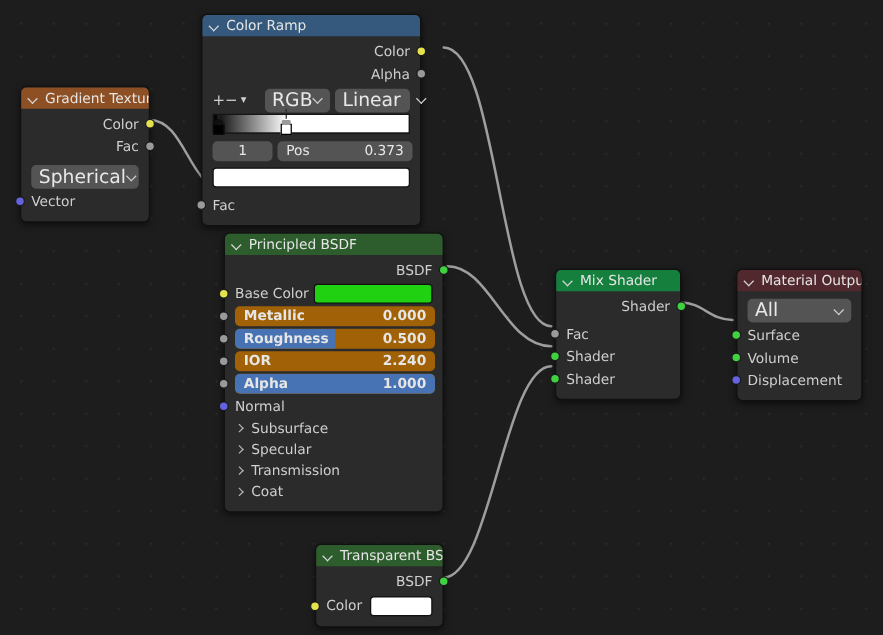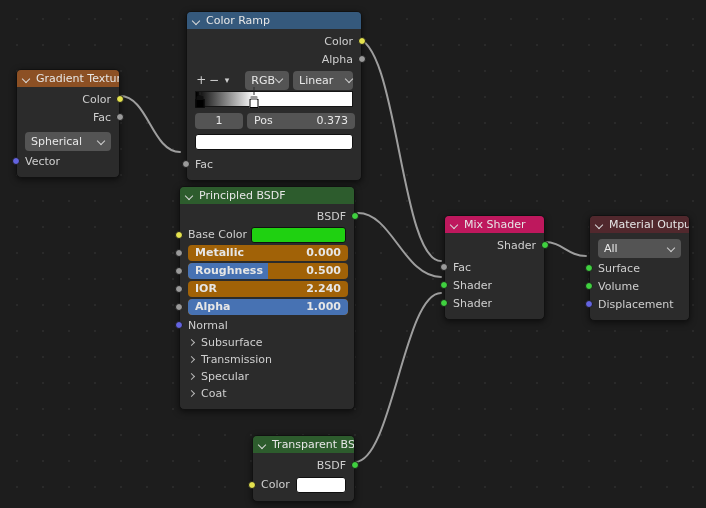--- a/index.html
+++ b/index.html
@@ -128,21 +128,21 @@
     border-radius: 3px;
     border: 1px solid #111;
     box-sizing: border-box;
   }
   .dropdown {
     height: 19px;
     line-height: 15px;
     background: #545454;
     border-radius: 4px;
     padding: 0 6px;
-    font-size: 11px;
+    font-size: 15px;
     color: #e8e8e8;
     display: flex;
     align-items: center;
     justify-content: space-between;
     box-sizing: border-box;
   }
   .dd-caret {
     width: 8px; height: 8px; position: relative; flex: 0 0 auto;
   }
   .dd-caret::before {
@@ -271,21 +271,21 @@
           <span class="dd-caret"></span>
         </div>
       </div>
       <div class="row" style="margin-top:4px;">
         <span class="sock in s-purple"></span>
         <span class="row-label">Vector</span>
       </div>
     </div>
   </div>
 
-  <div class="node" style="left:186px; top:11px; width:176px;">
+  <div class="node" style="left:161px; top:11px; width:176px;">
     <div class="node-header" style="background:#35597c;">
       <span class="chev"></span>
       <span>Color Ramp</span>
     </div>
     <div class="node-body">
       <div class="row out">
         <span class="row-label">Color</span>
         <span class="sock out s-yellow"></span>
       </div>
       <div class="row out">
@@ -396,33 +396,33 @@
 
       <div class="row">
         <span class="sock in s-purple"></span>
         <span class="row-label">Normal</span>
       </div>
 
       <div class="panel">
         <span>Subsurface</span>
       </div>
       <div class="panel">
+        <span>Specular</span>
+      </div>
+      <div class="panel">
         <span>Transmission</span>
-      </div>
-      <div class="panel">
-        <span>Specular</span>
       </div>
       <div class="panel">
         <span>Coat</span>
       </div>
     </div>
   </div>
 
   <div class="node" style="left:444px; top:215px; width:101px;">
-    <div class="node-header" style="background:#be185d;">
+    <div class="node-header" style="background:#15803d;">
       <span class="chev"></span>
       <span>Mix Shader</span>
     </div>
     <div class="node-body">
       <div class="row out">
         <span class="row-label">Shader</span>
         <span class="sock out s-green"></span>
       </div>
       <div class="row" style="margin-top:5px;">
         <span class="sock in s-grey"></span>

